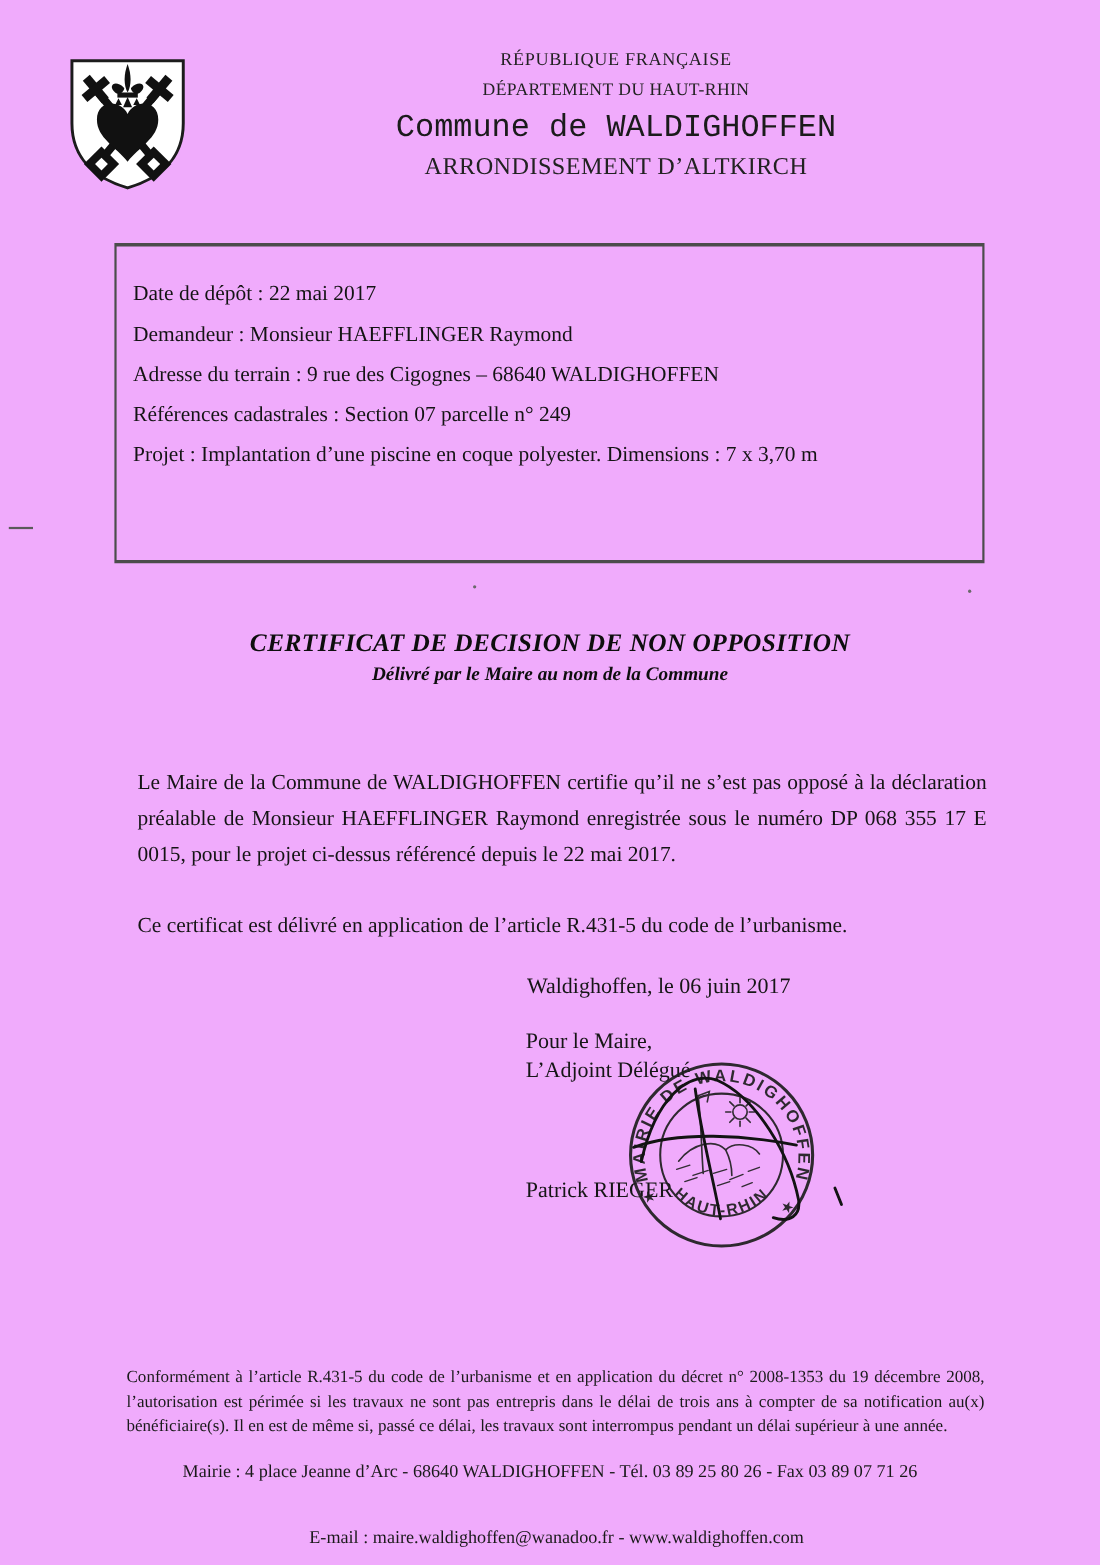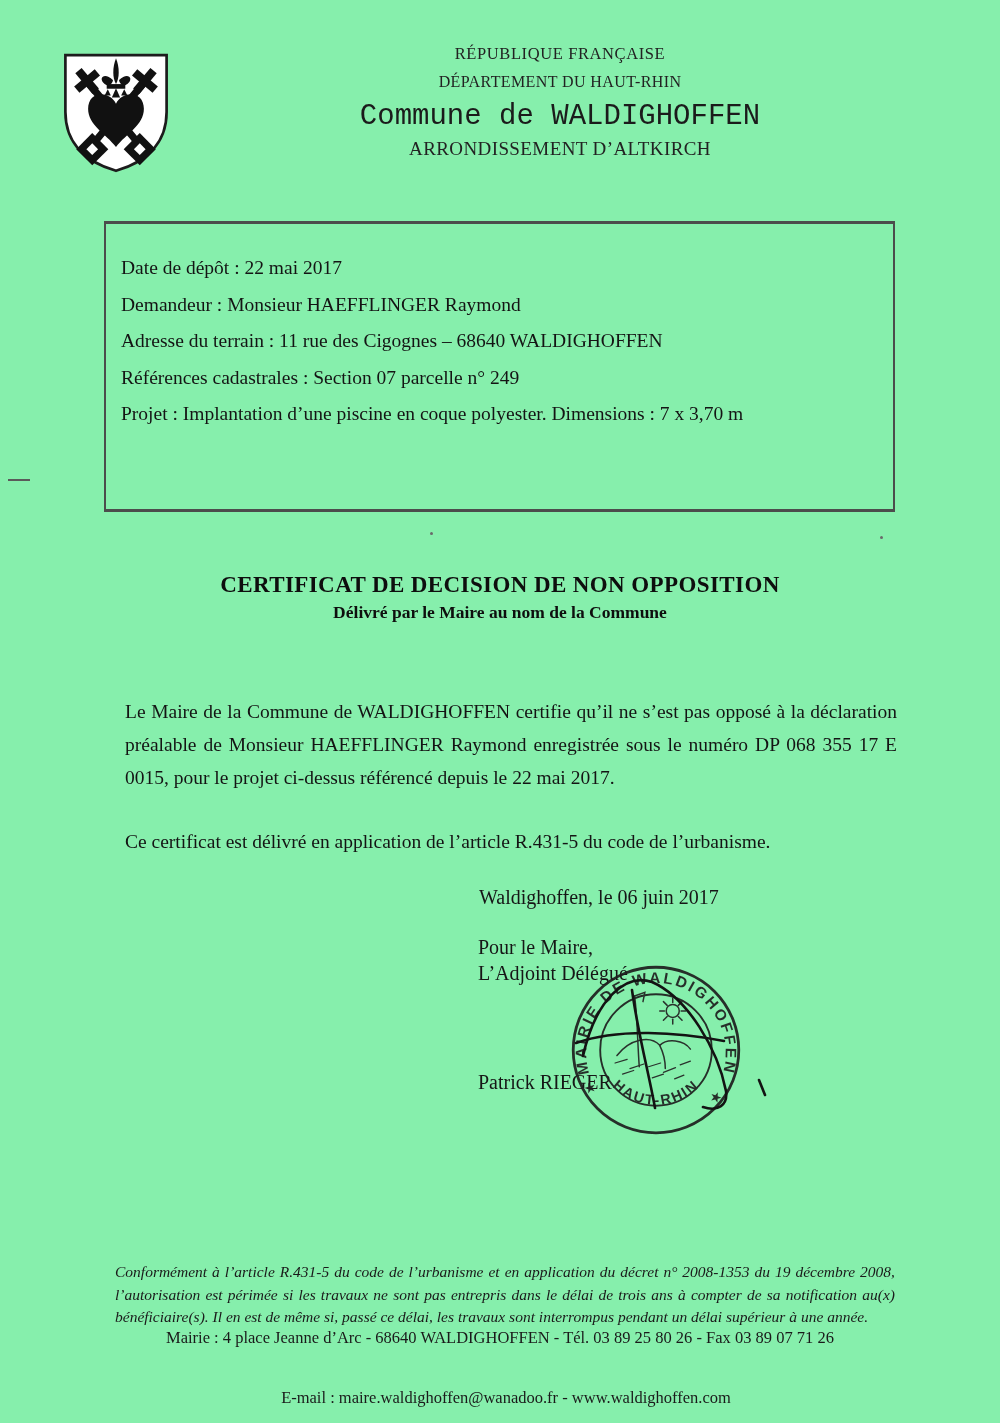--- a/index.html
+++ b/index.html
@@ -2,67 +2,67 @@
 <html><head>
 <meta charset="utf-8">
 <style>
   * { margin: 0; padding: 0; box-sizing: border-box; }
   html, body { background: #e8e8e8; }
   .page {
     position: relative;
     width: 1000px;
     height: 1423px;
     margin: 0 auto;
-    background: #86efac;
+    background: #f0abfc;
     font-family: "Liberation Serif", serif;
     color: #161616;
     overflow: hidden;
   }
 
   
   .coat-of-arms { position: absolute; left: 58px; top: 50px; width: 116px; height: 126px; }
   .header-block { position: absolute; left: 120px; right: 0; top: 44px; text-align: center; }
   .hdr-republic   { font-size: 16.5px; letter-spacing: 0.6px; color: #222; }
   .hdr-departement{ font-size: 16px;   letter-spacing: 0.4px; margin-top: 9px; color: #222; }
   .hdr-commune    { font-size: 29px;   margin-top: 9px; color: #1b1b1b; font-family: Liberation Mono, monospace; }
-  .hdr-arrond     { font-size: 19px; letter-spacing: 0.4px; margin-top: 5px; color: #222; }
+  .hdr-arrond     { font-size: 22px; letter-spacing: 0.4px; margin-top: 5px; color: #222; }
 
   
   .dossier-box {
     position: absolute; left: 104px; top: 221px; width: 791px; height: 291px;
     border: 2px solid #4c4c4c;
     border-top-width: 3px; border-bottom-width: 3px;
     padding: 26px 16px 0 15px;
   }
   .dossier-line { font-size: 19.5px; line-height: 36.5px; white-space: nowrap; color: #141414; }
 
   
-  .title-block { position: absolute; left: 0; right: 0; top: 571px; text-align: center; color: #0e0e0e; }
+  .title-block { position: absolute; left: 0; right: 0; top: 571px; text-align: center; color: #0e0e0e; font-style: italic; }
   .title-main { font-size: 23px; font-weight: bold; letter-spacing: 0.4px; line-height: 28px; }
   .title-sub  { font-size: 17.5px; font-weight: bold; margin-top: 3px; }
 
   
   .body-block { position: absolute; left: 125px; top: 695px; width: 772px; }
   .body-block p { font-size: 19.5px; line-height: 33px; text-align: justify; color: #141414; }
   .body-block p + p { margin-top: 31px; text-align: left; }
 
   
   .sig-date  { position: absolute; left: 479px; top: 886px;  font-size: 20px; }
   .sig-pour  { position: absolute; left: 478px; top: 936px;  font-size: 20px; }
   .sig-role  { position: absolute; left: 478px; top: 962px;  font-size: 20px; }
   .sig-name  { position: absolute; left: 478px; top: 1071px; font-size: 20px; }
 
   .stamp-svg     { position: absolute; left: 563px; top: 957px;  width: 186px; height: 186px; opacity: 0.92; }
   .signature-svg { position: absolute; left: 556px; top: 948px;  width: 224px; height: 196px; }
 
   
   .legal-block {
     position: absolute; left: 115px; top: 1241px; width: 780px;
-    font-style: italic; font-size: 15.5px; line-height: 22.5px;
-    text-align: justify; color: #1a1a1a; margin-top: 20px;
+    font-size: 15.5px; line-height: 22.5px;
+    text-align: justify; color: #1a1a1a;
   }
 
   
   .footer-line1 { position: absolute; left: 0; right: 0; top: 1328px; text-align: center; font-size: 16.5px; color: #1a1a1a; }
   .footer-line2 { position: absolute; left: 0; right: 0; top: 1388px; text-align: center; font-size: 16.5px; color: #1a1a1a; padding-left: 12px; }
 
   
   .fold-mark { position: absolute; left: 8px; top: 479px; width: 22px; height: 2px; background: #5a5a5a; }
   .speck { position: absolute; width: 3px; height: 3px; background: #6a6a6a; border-radius: 50%; }
   .speck-a { left: 430px; top: 532px; }
@@ -117,21 +117,21 @@
   <div class="header-block">
     <div class="hdr-republic">RÉPUBLIQUE FRANÇAISE</div>
     <div class="hdr-departement">DÉPARTEMENT DU HAUT-RHIN</div>
     <div class="hdr-commune">Commune de WALDIGHOFFEN</div>
     <div class="hdr-arrond">ARRONDISSEMENT D’ALTKIRCH</div>
   </div>
 
   <div class="dossier-box">
     <div class="dossier-line">Date de dépôt : 22 mai 2017</div>
     <div class="dossier-line">Demandeur : Monsieur HAEFFLINGER Raymond</div>
-    <div class="dossier-line">Adresse du terrain : 11 rue des Cigognes  – 68640 WALDIGHOFFEN</div>
+    <div class="dossier-line">Adresse du terrain : 9 rue des Cigognes  – 68640 WALDIGHOFFEN</div>
     <div class="dossier-line">Références cadastrales : Section 07 parcelle n° 249</div>
     <div class="dossier-line">Projet : Implantation d’une piscine en coque polyester. Dimensions : 7 x 3,70 m</div>
   </div>
 
   <div class="title-block">
     <div class="title-main">CERTIFICAT DE DECISION DE NON OPPOSITION</div>
     <div class="title-sub">Délivré par le Maire au nom de la Commune</div>
   </div>
 
   <div class="body-block">

